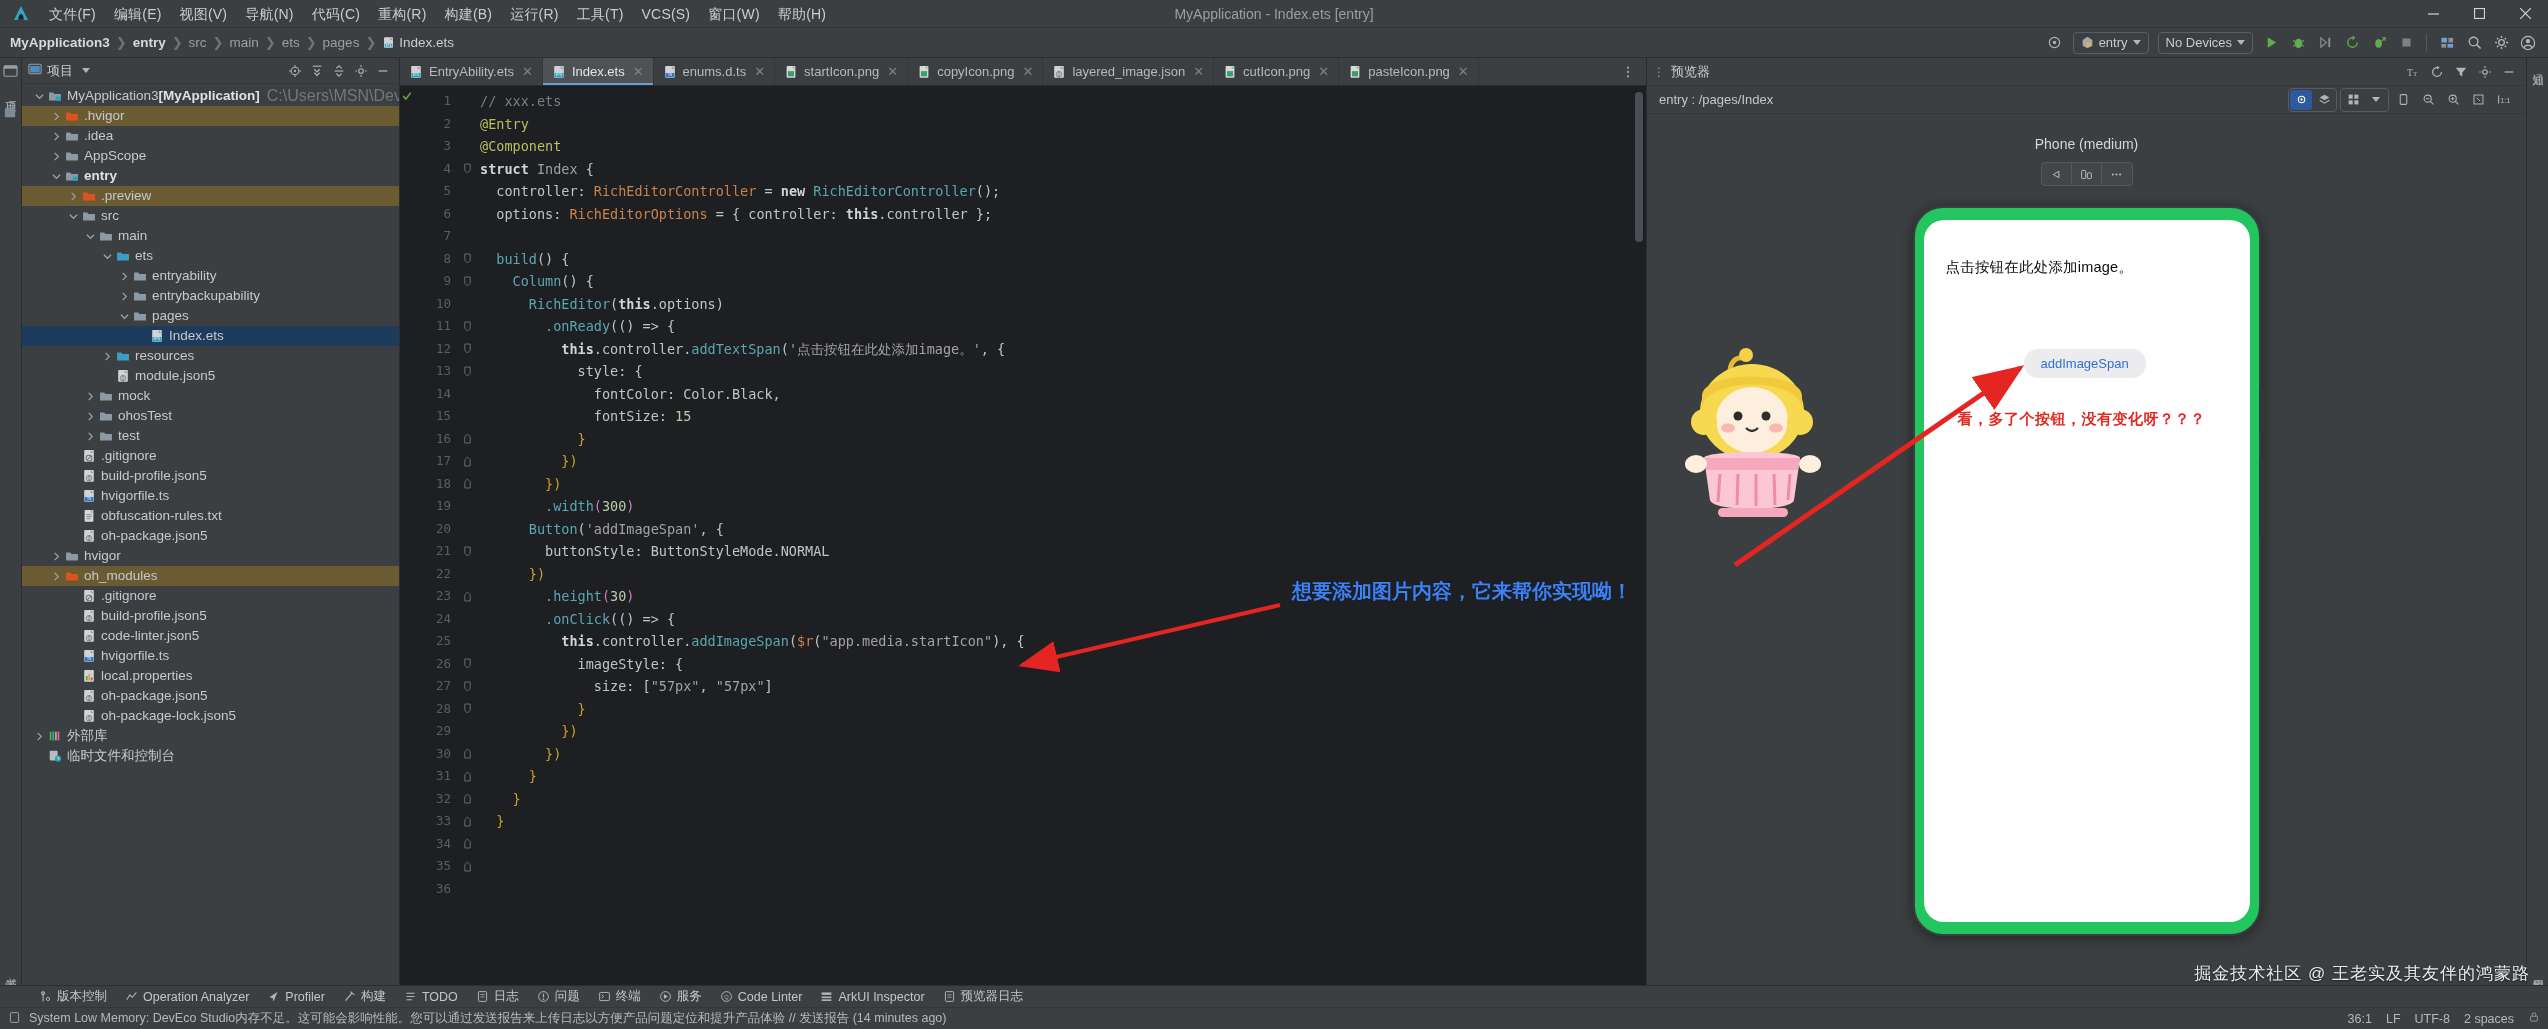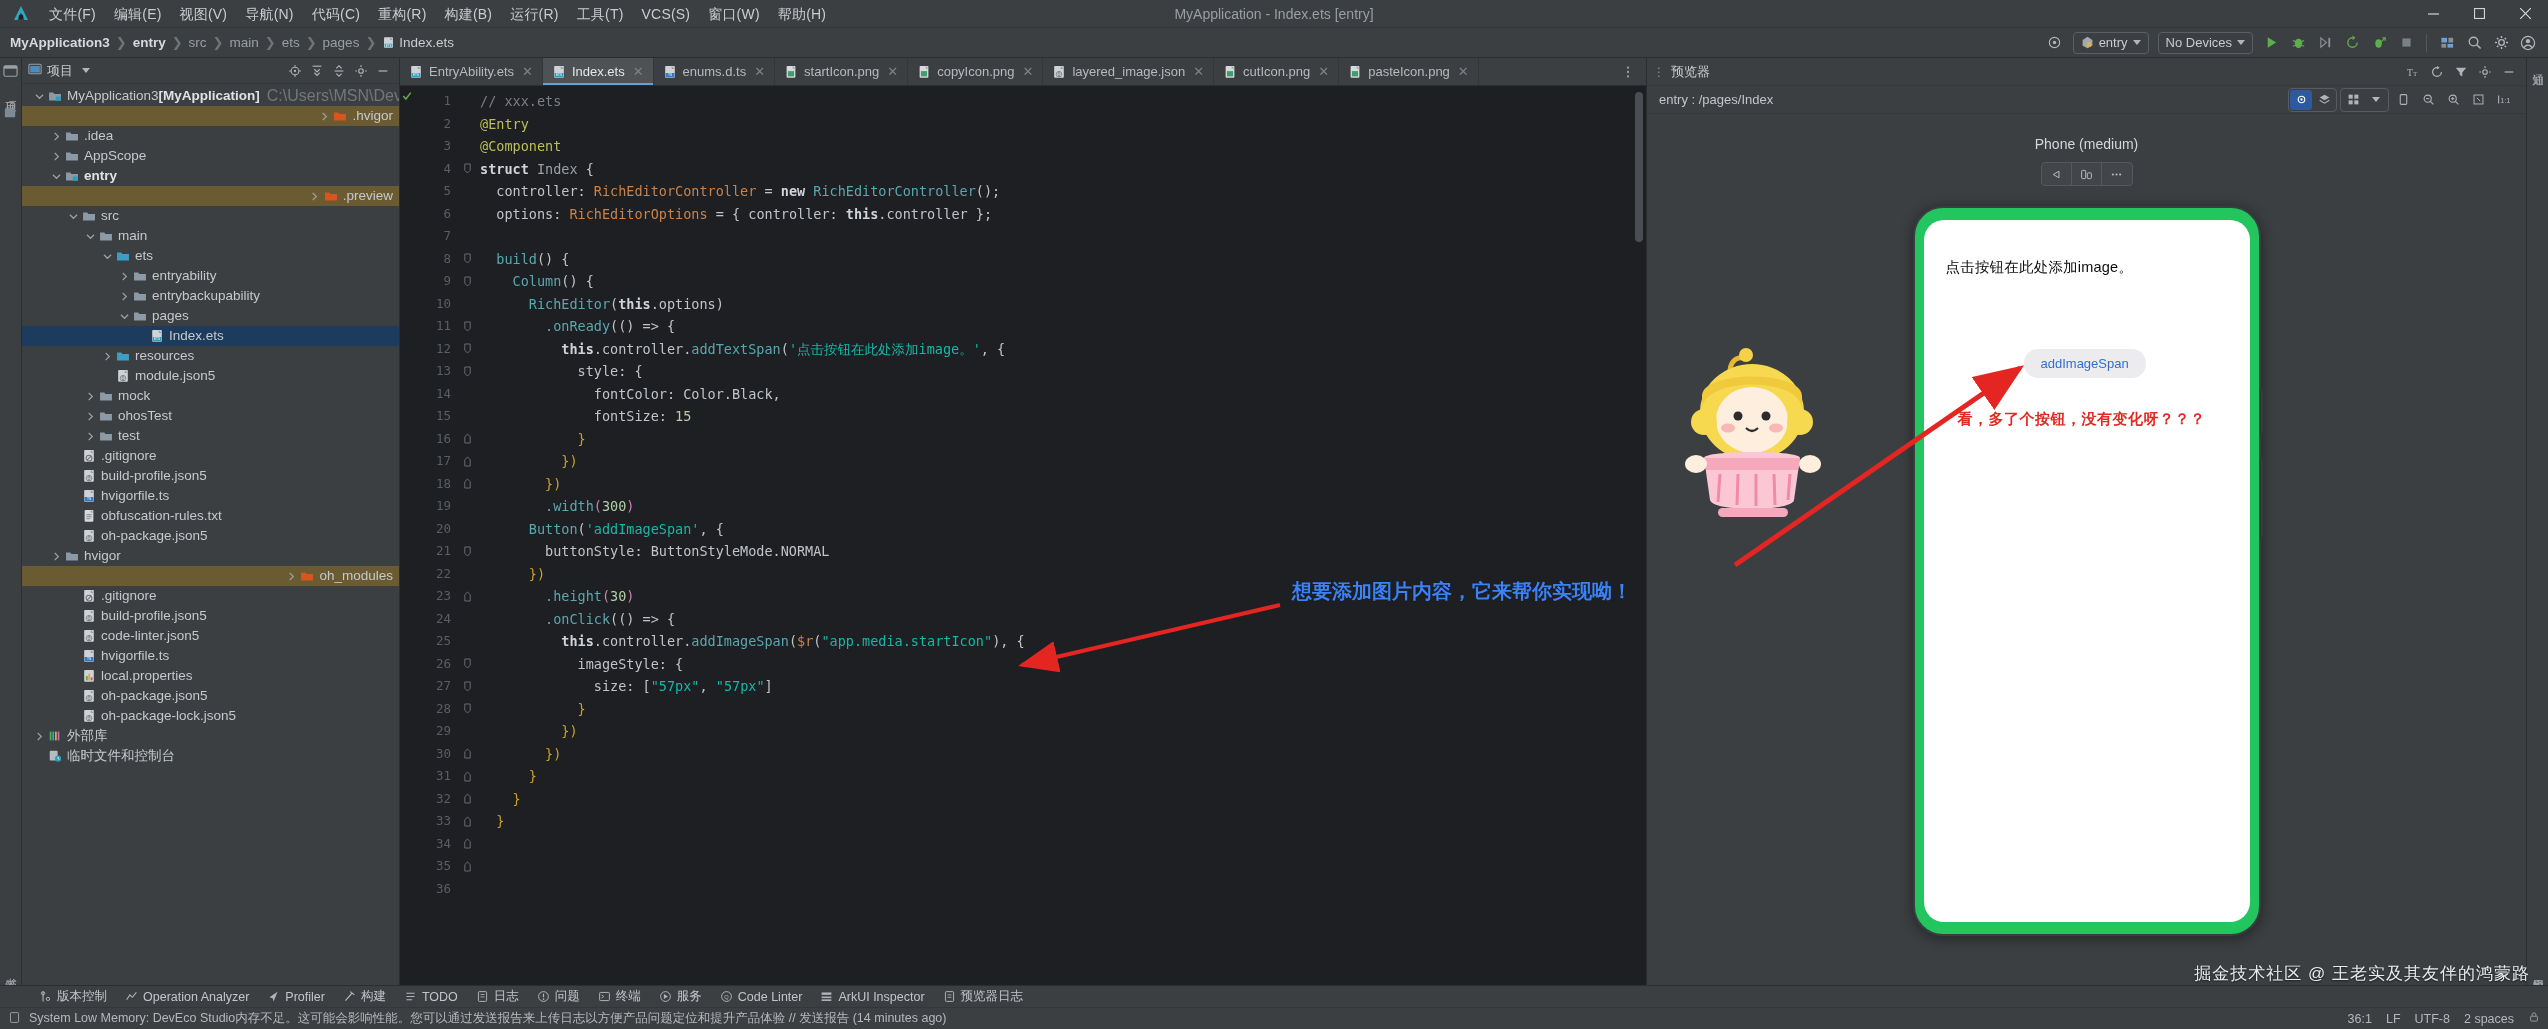--- a/index.html
+++ b/index.html
@@ -86,21 +86,21 @@
   .panel-title { font-size: 13px; color: #c8ccd0; }
   .panel-head-right { margin-left: auto; display: flex; align-items: center; gap: 2px; }
   .ph-ico { width: 20px; height: 20px; display:flex;align-items:center;justify-content:center;border-radius:3px; }
 
   .tree { flex: 1; overflow: hidden; padding-top: 2px; font-size: 13.5px; }
   .trow {
     height: 20px; display: flex; align-items: center; white-space: nowrap;
     padding-right: 6px; line-height: 20px;
   }
   .trow.sel { background: #1d3b5c; }
-  .trow.hl { background: #6b5b32; justify-content: flex-end; }
+  .trow.hl { background: #6b5b32; }
   .tw { display:inline-block; }
   .chev { width: 14px; display: flex; align-items: center; justify-content: center; flex: 0 0 14px; }
   .chev svg { display:block; }
   .ticon { width: 18px; flex: 0 0 18px; display:flex; align-items:center; justify-content:center; margin-right: 3px; }
   .tlabel { color: #c5c9cd; }
   .tlabel.b { font-weight: bold; color: #dfe2e6; }
   .tpath { color: #72777c; font-size: 16px; margin-left: 7px; }
 
   
   .editor-col { flex: 1; display: flex; flex-direction: column; min-width: 0; background: #1e1f22; }
@@ -136,21 +136,21 @@
     font-family: "DejaVu Sans Mono", monospace; font-size: 13.5px; overflow: hidden;
   }
   .cline { height: 22.5px; line-height: 22.5px; white-space: pre; padding-left: 4px; }
   .k-cmt { color: #7a7e85; margin-top: 45px; }
   .k-ann { color: #bcbf5b; }
   .k-kw  { color: #d0d3d8; font-weight: bold; }
   .k-type{ color: #c9834a; }
   .k-id  { color: #9aa0a6; }
   .k-fn  { color: #5aa7b0; }
   .k-plain { color: #c0c4c9; }
-  .k-str { color: #14b8a6; }
+  .k-str { color: #a3a3a3; }
   .k-num { color: #b5cea8; }
   .k-brk { color: #c9a227; }
   .k-paren-pink { color: #cf7fb8; }
   .k-dollar { color: #c9834a; }
 
   .scrollbar-col { width: 14px; flex: 0 0 14px; background: #1e1f22; position: relative; }
   .sb-thumb { position:absolute; top:6px; left:3px; width:8px; height:150px; background:#4a4e54; border-radius:4px; }
 
   
   .preview-panel {

